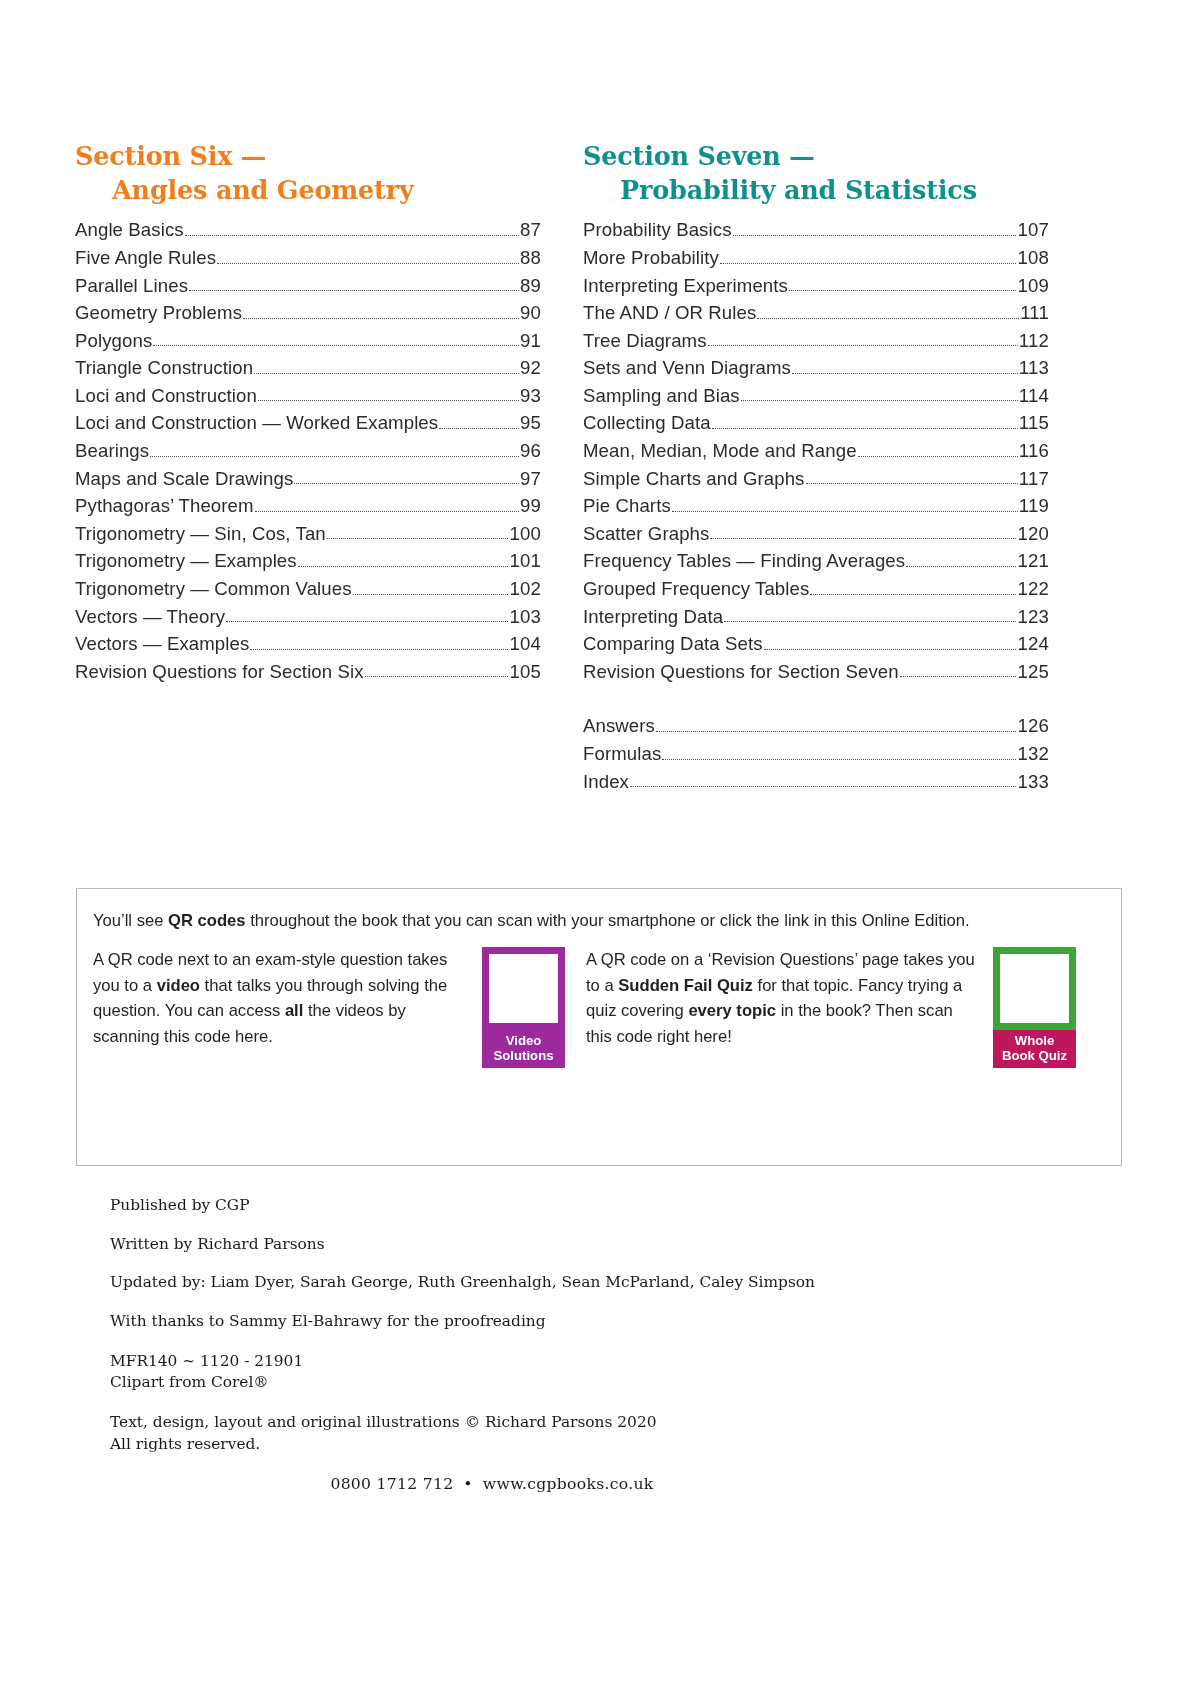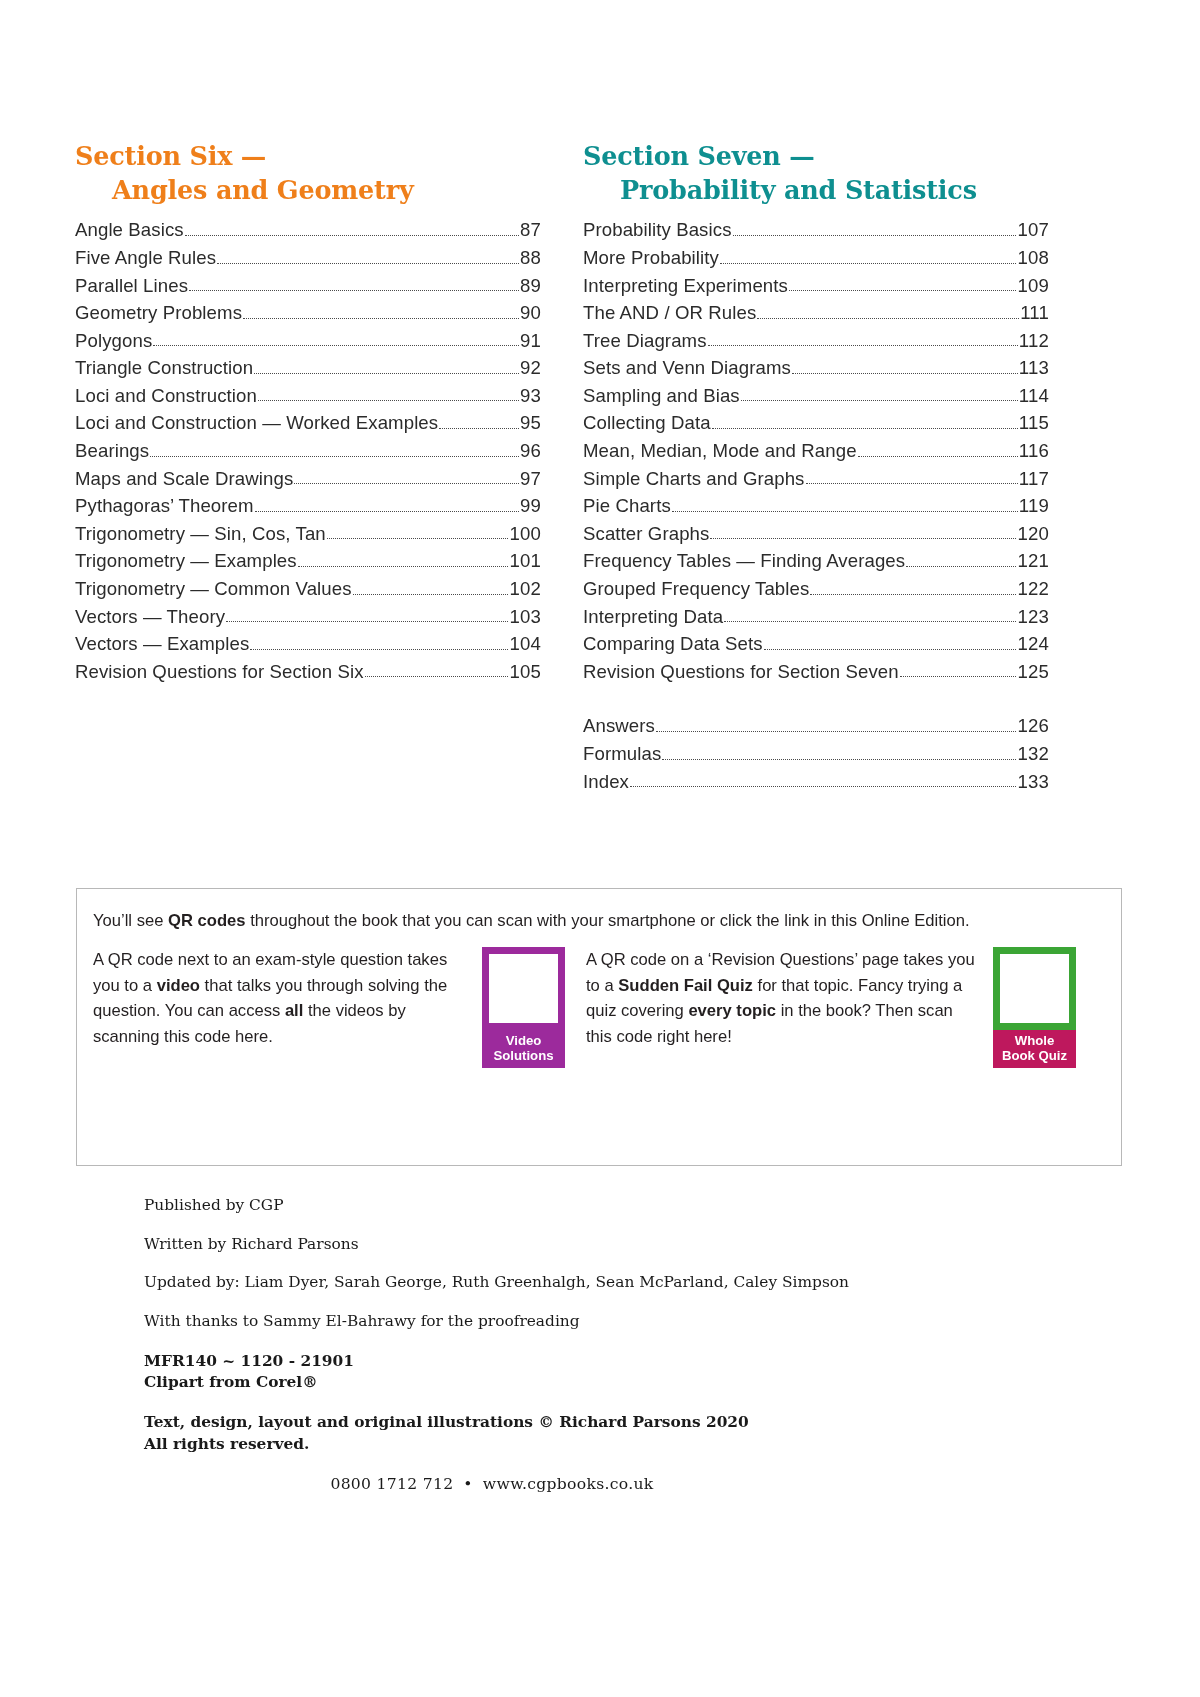--- a/index.html
+++ b/index.html
@@ -146,24 +146,23 @@
 
   
   .imprint {
     position: absolute;
     left: 110px;
     top: 1196px;
     width: 900px;
     font-family: "DejaVu Serif", serif;
     font-size: 15.4px;
     color: #1a1a1a;
-    margin-left: 34px;
   }
   .imprint p { margin: 0 0 19px 0; line-height: 1.28; }
-  .imprint p.tight { margin-bottom: 19px; font-weight: bold; }
+  .imprint p.tight { margin-bottom: 19px; }
   .imprint p.tight span { display: block; line-height: 1.38; }
 
   .footer {
     position: absolute;
     left: 0;
     top: 1475px;
     width: 984px;
     text-align: center;
     font-family: "DejaVu Serif", serif;
     font-size: 15.6px;

